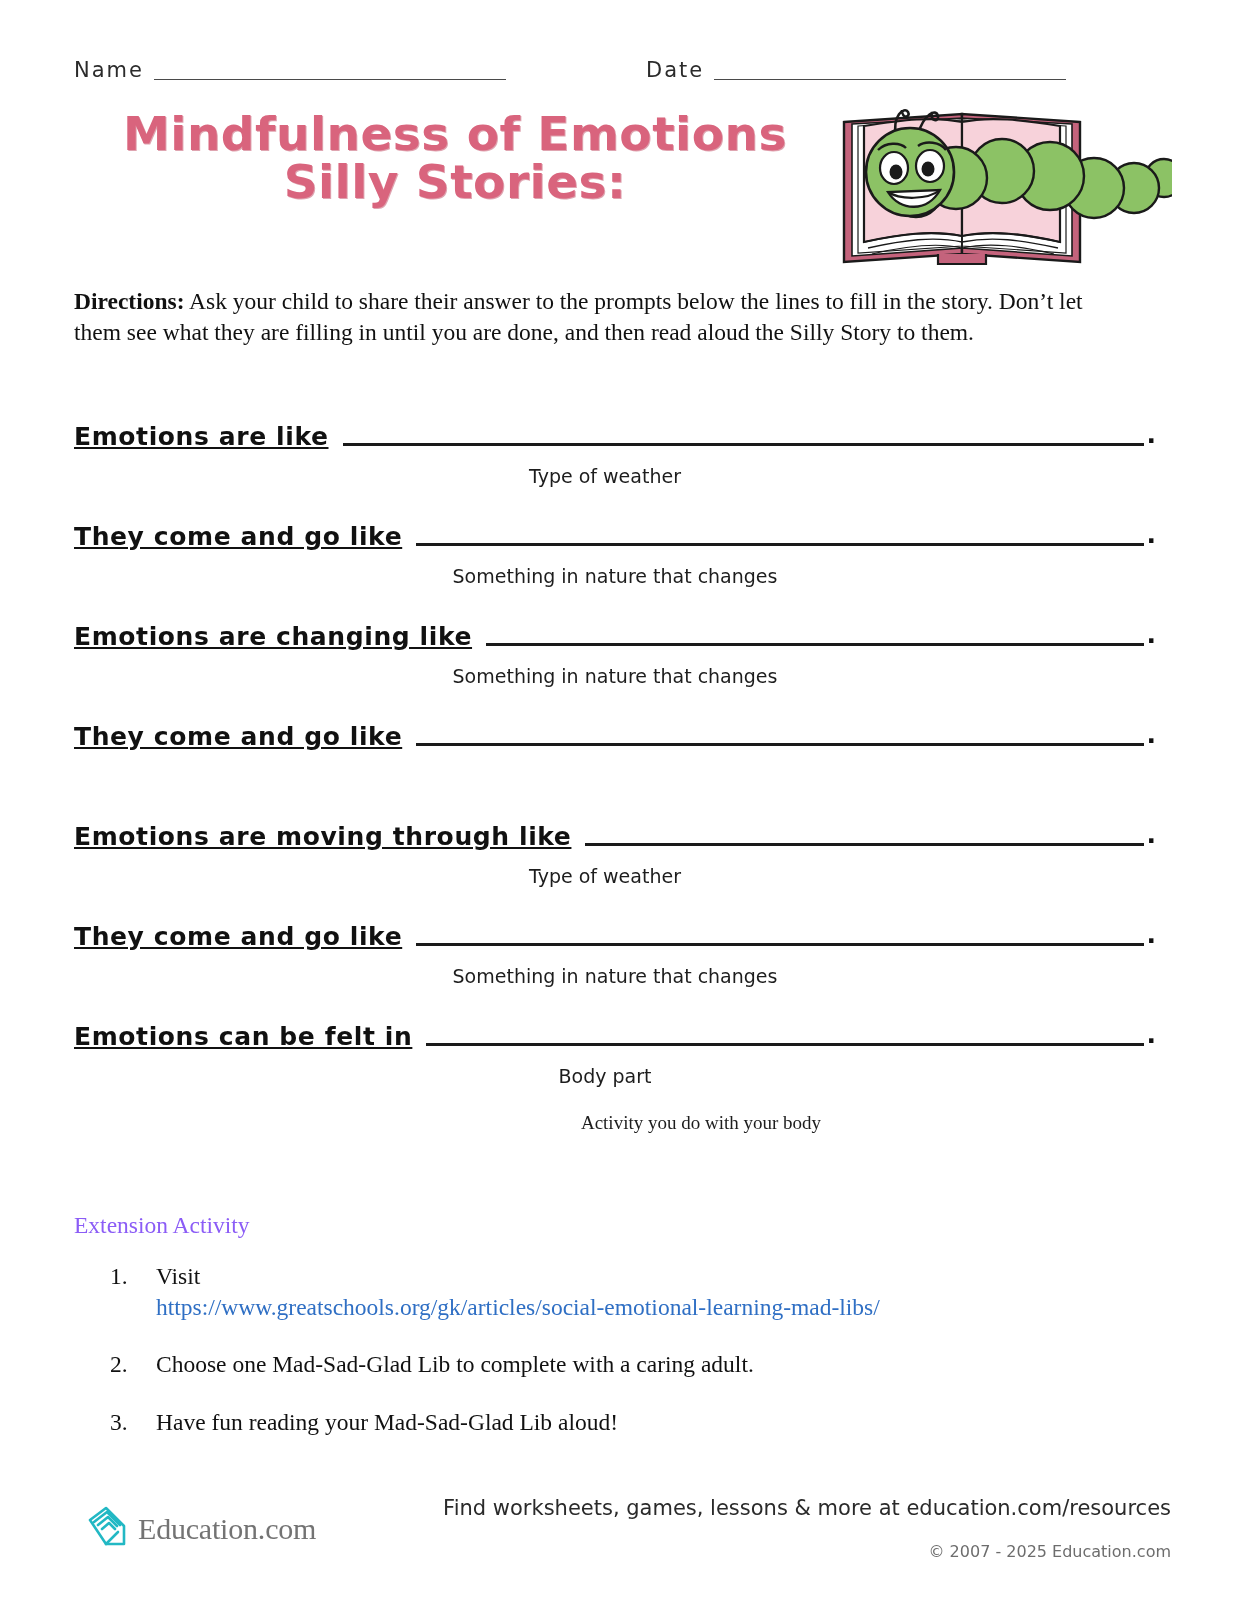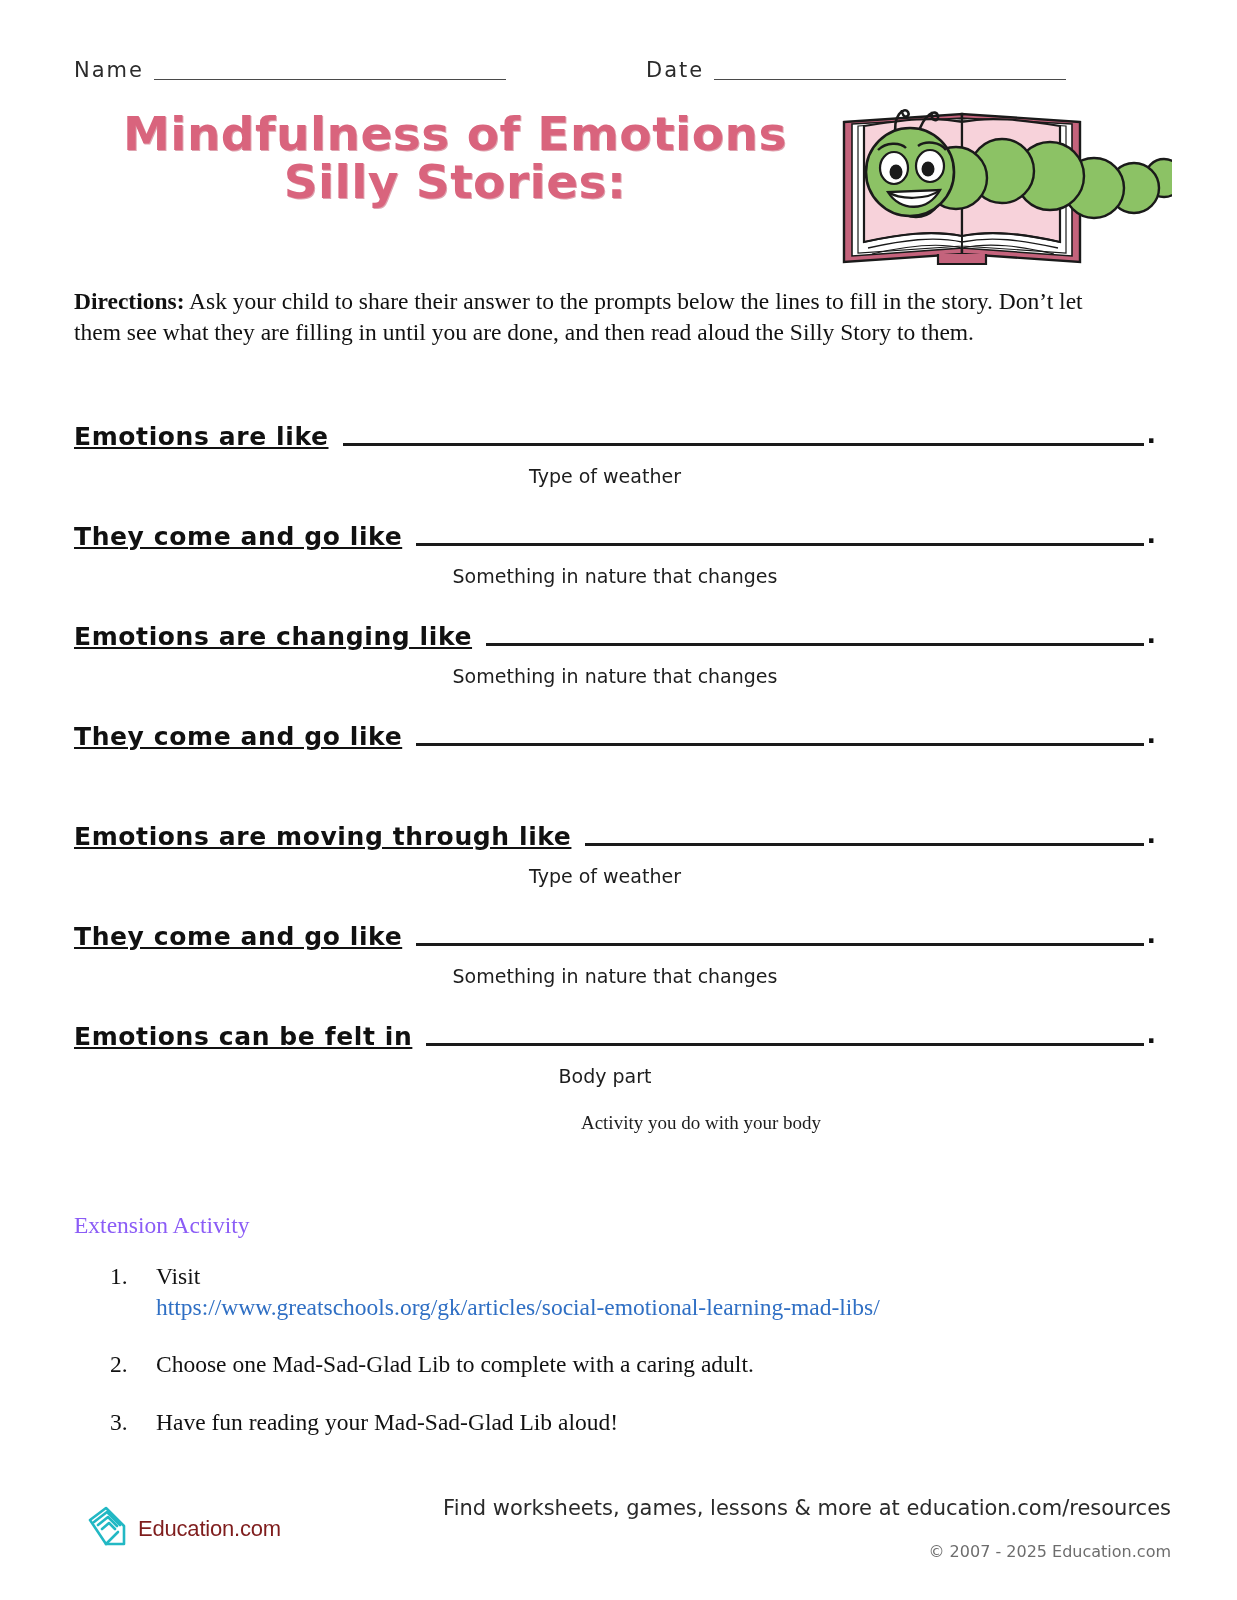--- a/index.html
+++ b/index.html
@@ -198,23 +198,23 @@
 
   
   .logo {
     position: absolute;
     left: 84px;
     top: 1504px;
     display: flex;
     align-items: center;
   }
   .logo-text {
-    font-family: Liberation Sans, sans-serif;
-    font-size: 22px;
-    color: #7f1d1d;
+    font-family: Liberation Serif, serif;
+    font-size: 30px;
+    color: #737373;
     letter-spacing: -0.2px;
     margin-left: 8px;
   }
   .footer-text {
     position: absolute;
     right: 66px;
     top: 1496px;
     text-align: right;
     font-family: "DejaVu Sans", sans-serif;
   }

